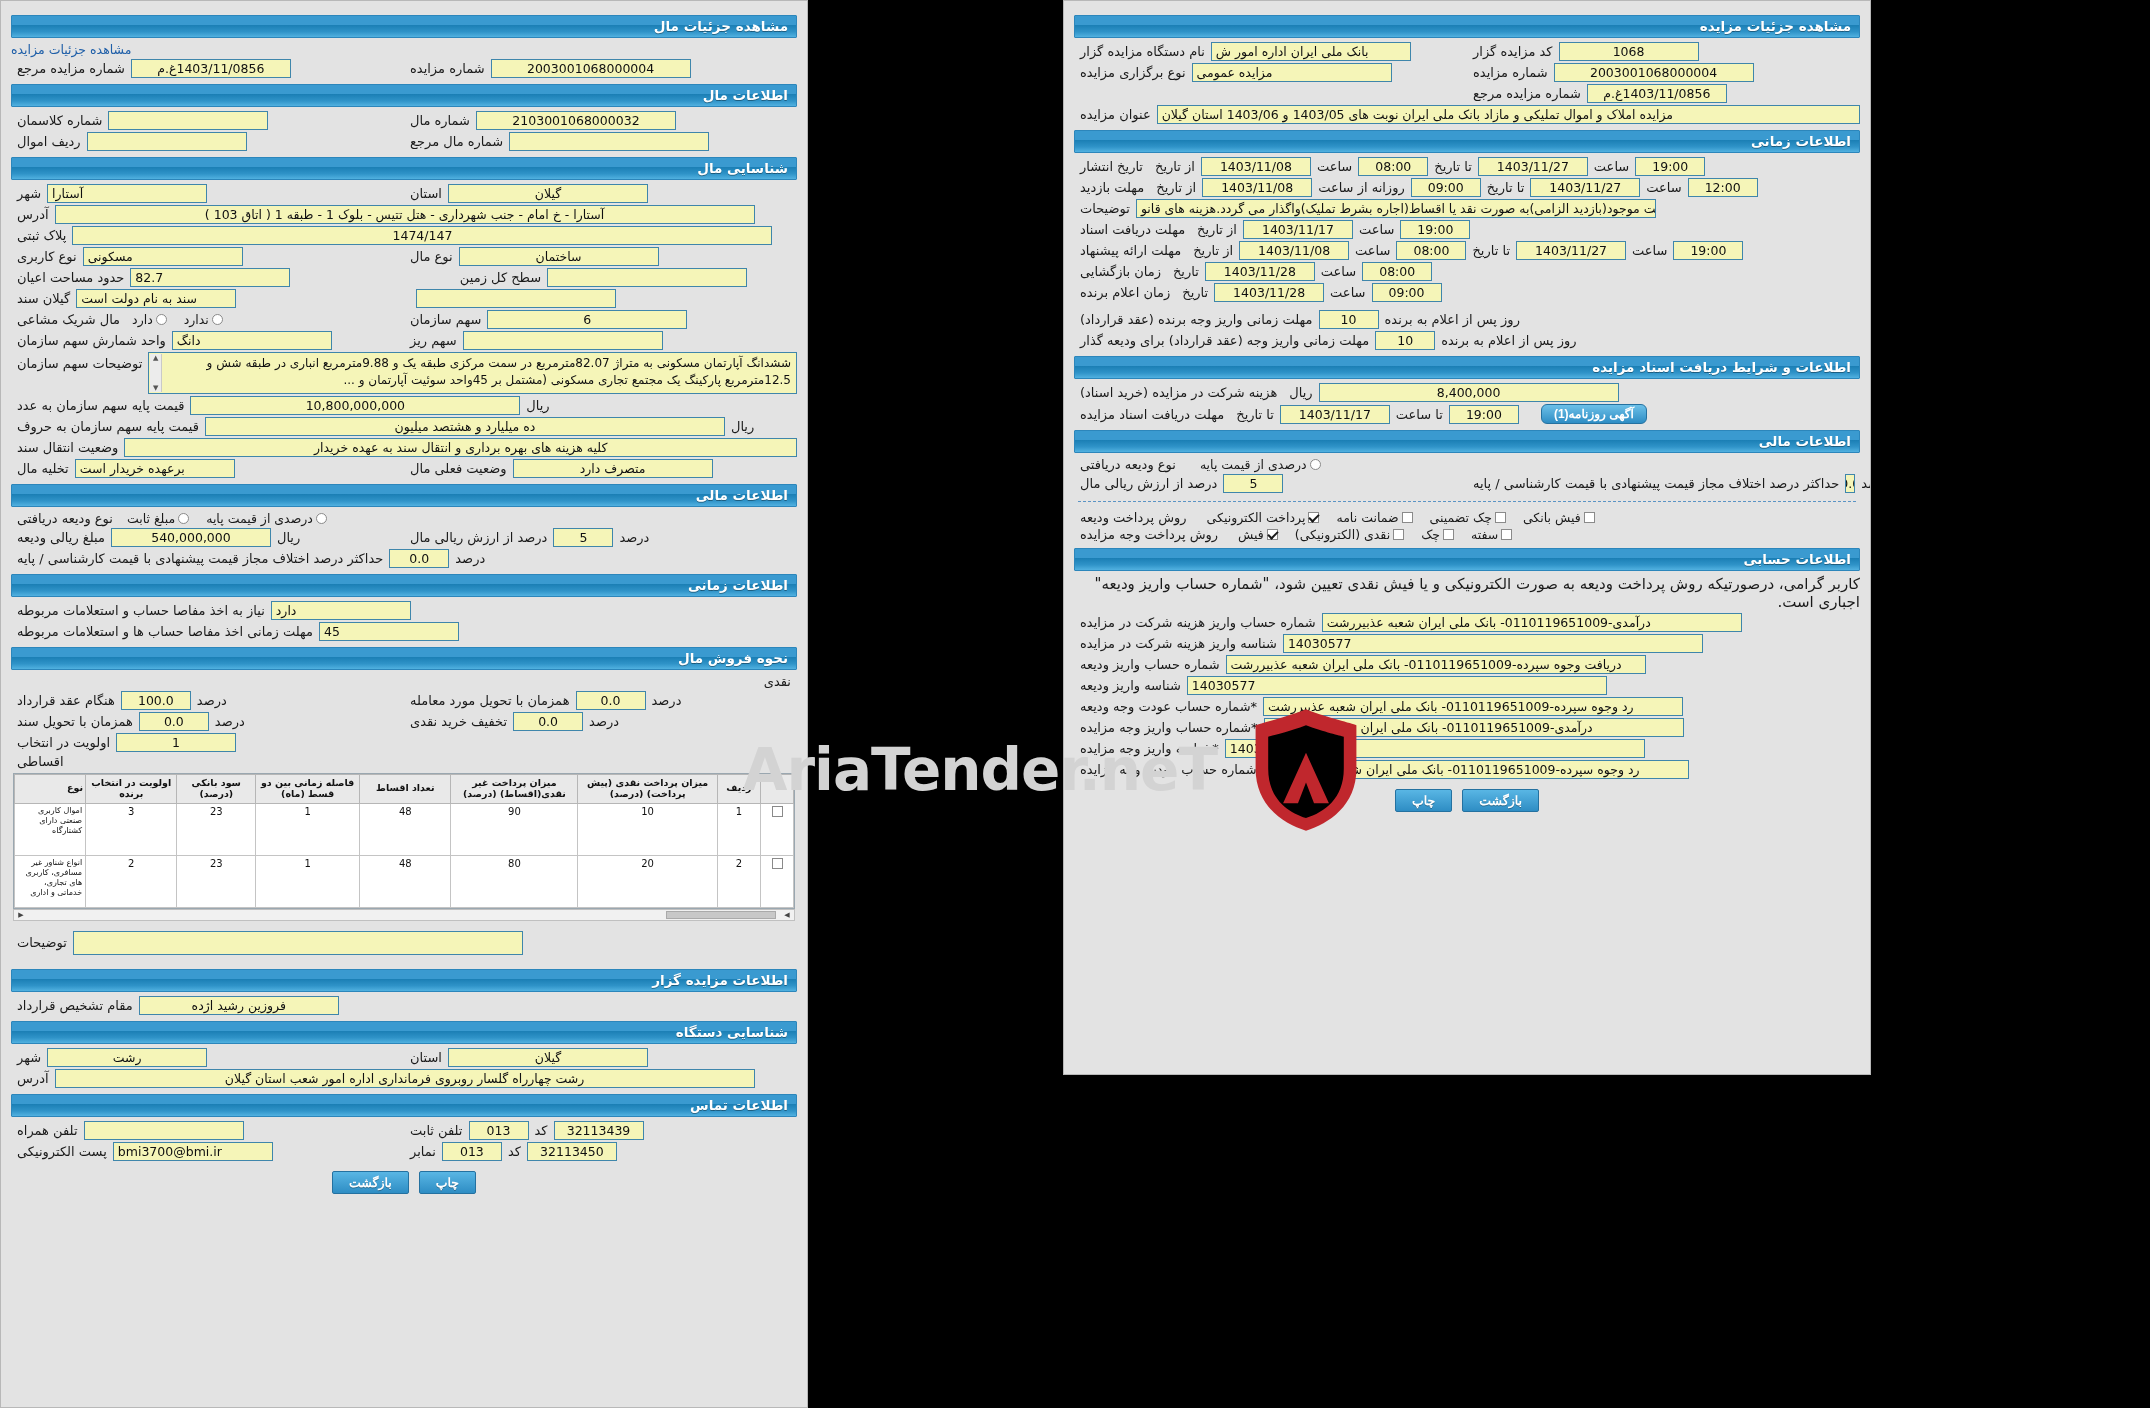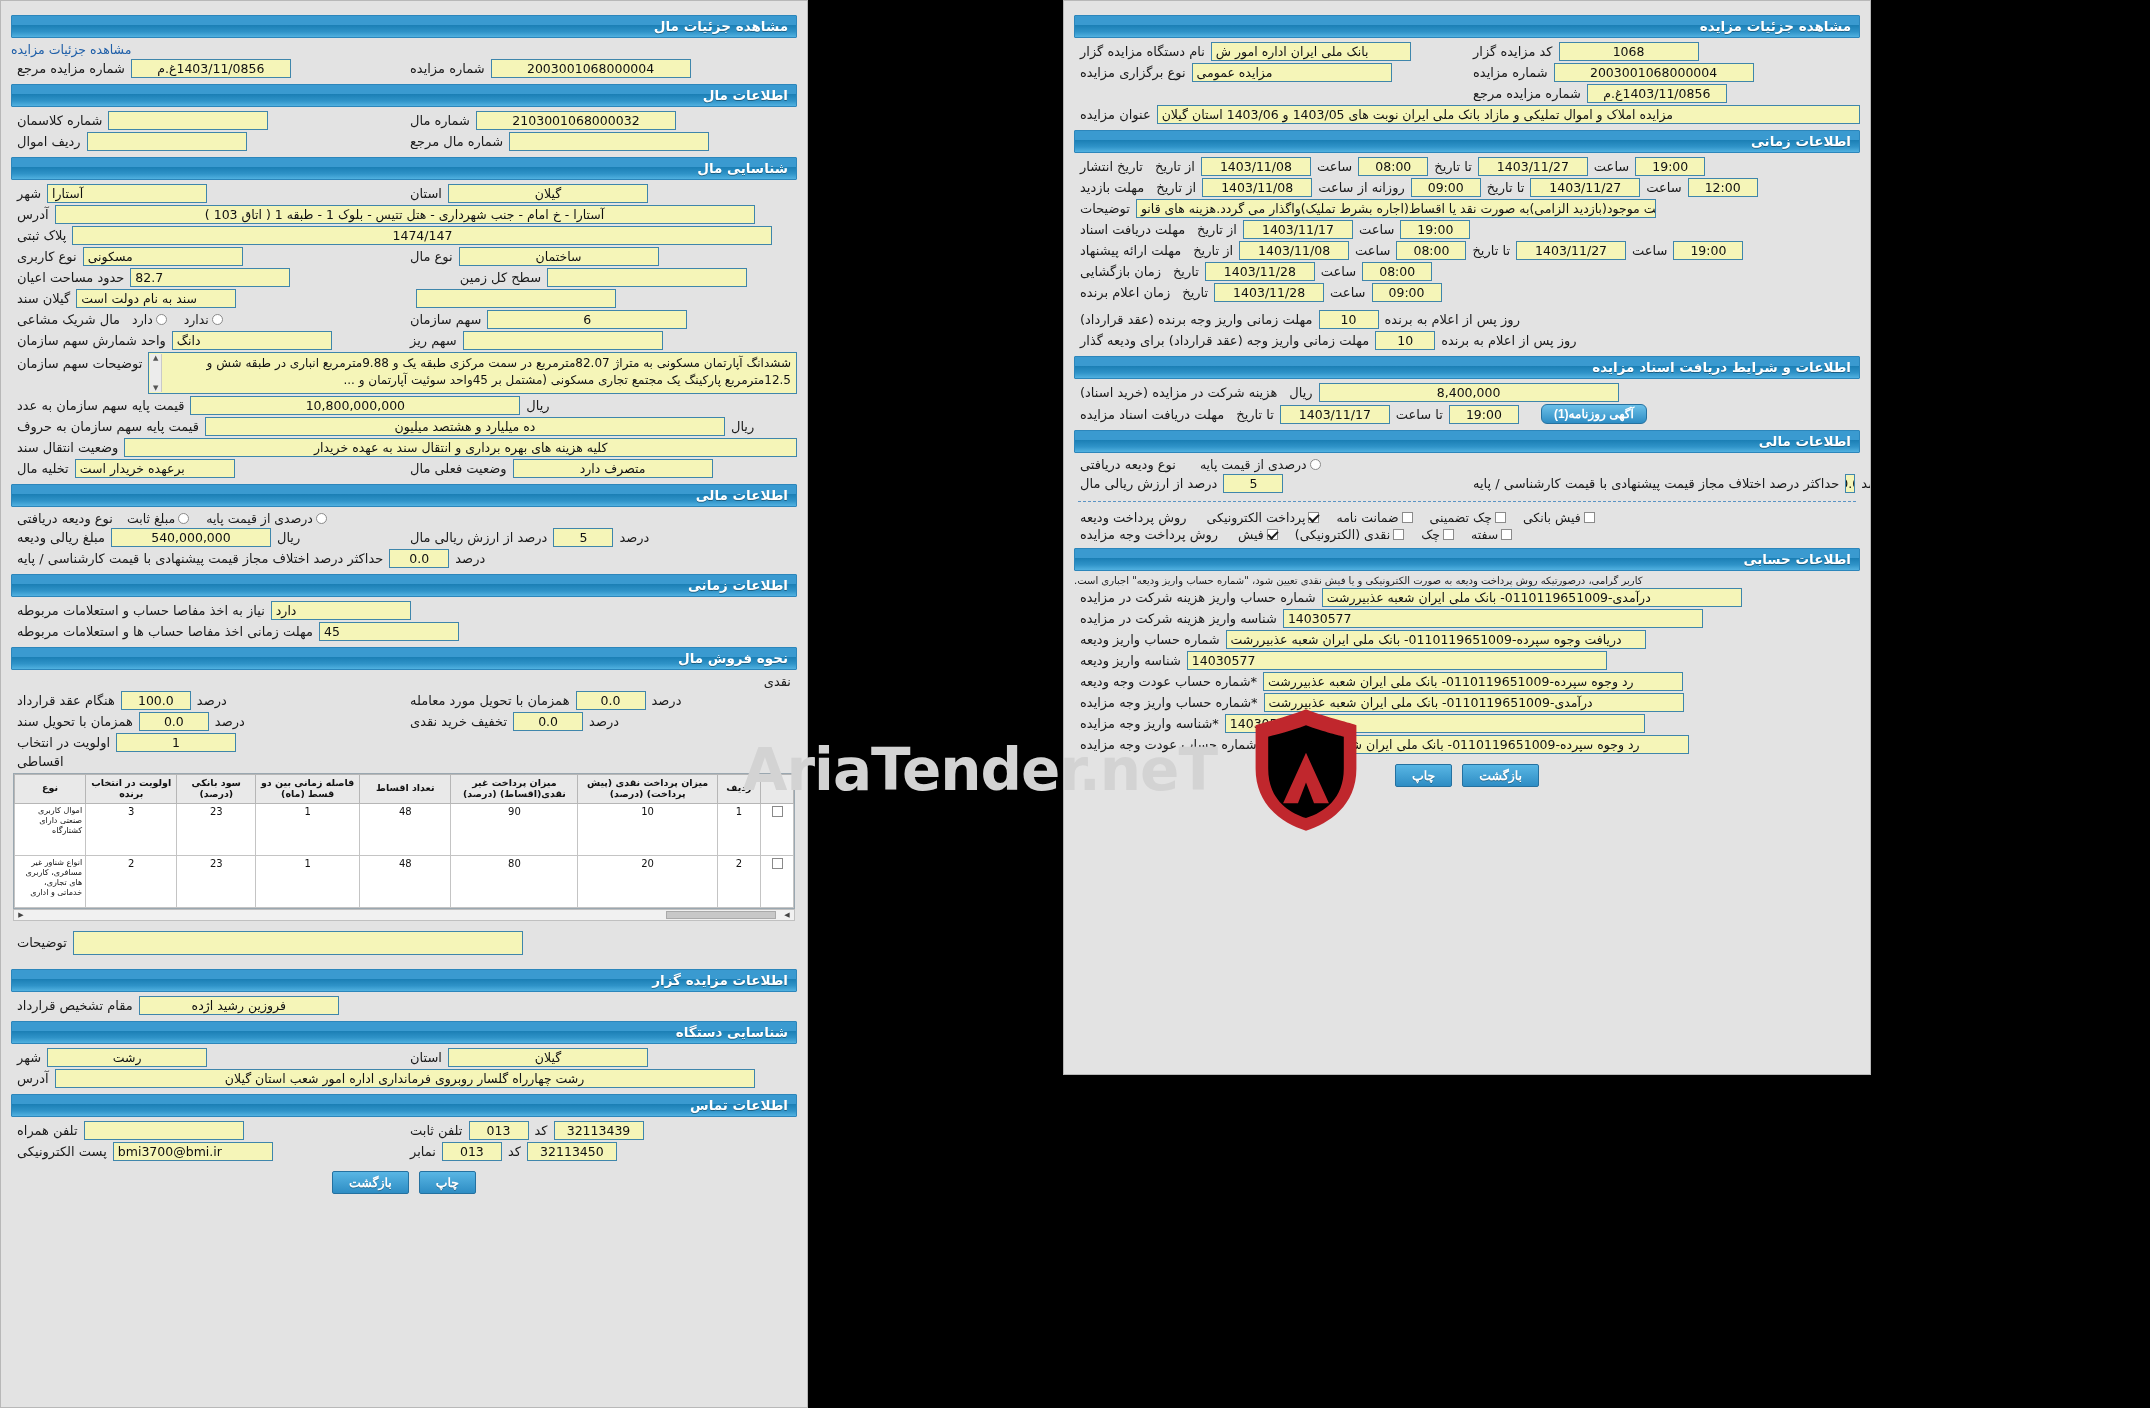--- a/index.html
+++ b/index.html
@@ -150,21 +150,21 @@
     position:absolute; left:805px; top:700px;
     width:560px; height:140px;
     display:flex; align-items:center; gap:30px;
     pointer-events:none; z-index:50;
   }
   #wm-shield { width:118px; height:126px; flex:0 0 auto; }
   #wm-text { font-size:58px; font-weight:bold; letter-spacing:-1px;
     color:#d3d3d3; font-family:"DejaVu Sans","Liberation Sans",sans-serif;
     direction:ltr; white-space:nowrap; }
 
-  .note { font-size:10px; color:#1a1a1a; direction:rtl; }
+  .note { font-size:15px; color:#1a1a1a; direction:rtl; }
   .stars { color:#111; }
 </style>
 </head>
 <body>
 
 <div class="win" id="win-back">
   <div class="winpad">
 
     <div class="sec">
       <span class="sec-t">مشاهده جزئیات مال</span>
@@ -434,21 +434,21 @@
         <thead>
           <tr>
             <th style="width:26px;"></th>
             <th style="width:34px;">ردیف</th>
             <th style="width:110px;">میزان پرداخت نقدی (پیش پرداخت) (درصد)</th>
             <th style="width:100px;">میزان پرداخت غیر نقدی(اقساط) (درصد)</th>
             <th style="width:72px;">تعداد اقساط</th>
             <th style="width:82px;">فاصله زمانی بین دو قسط (ماه)</th>
             <th style="width:62px;">سود بانکی (درصد)</th>
             <th style="width:72px;text-align:center;">اولویت در انتخاب برنده</th>
-            <th style="width:56px;">نوع</th>
+            <th style="width:56px;text-align:right;">نوع</th>
           </tr>
         </thead>
         <tbody>
           <tr>
             <td><i class="chk"></i></td>
             <td>1</td>
             <td>10</td>
             <td>90</td>
             <td>48</td>
             <td>1</td>

